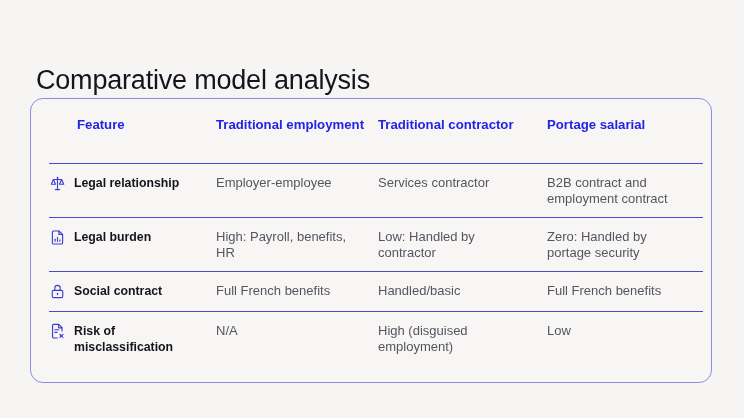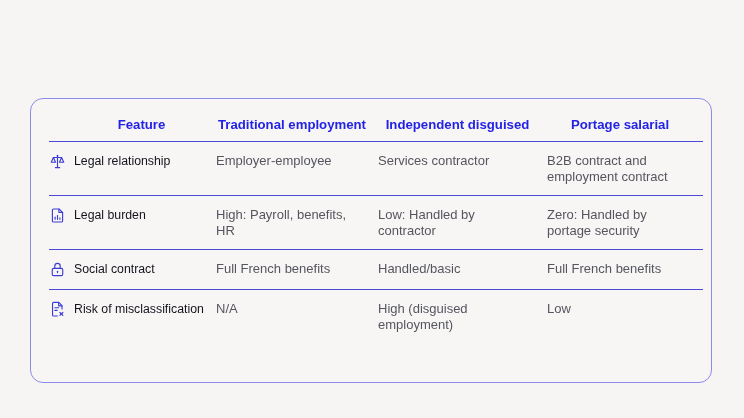--- a/index.html
+++ b/index.html
@@ -49,23 +49,23 @@
     box-sizing: border-box;
     border-collapse: collapse;
     table-layout: fixed;
   }
   .table col.c-feature { width: 167px; }
   .table col.c-trad    { width: 162px; }
   .table col.c-indep   { width: 169px; }
   .table col.c-port    { width: 156px; }
 
   .table thead th {
-    text-align: center;
+    text-align: left;
     vertical-align: top;
-    padding: 18px 10px 8px 0;
+    padding: 18px 10px 30px 0;
     font-size: 13.2px;
     font-weight: bold;
     color: #2323e6;
     line-height: 16px;
     border: none;
   }
   .table thead th.h-feature { padding-left: 28px; }
 
   .table tbody td {
     vertical-align: top;
@@ -75,21 +75,21 @@
     line-height: 15.5px;
     border-top: 1.1px solid #4a4ad6;
     background: transparent;
   }
   .table tbody tr:first-child td { border-top: 1.1px solid #4a4ad6; }
 
   .feature-cell {
     padding-left: 0 !important;
     color: #14141e !important;
     font-size: 12.3px !important;
-    font-weight: normal;
+    font-weight: bold;
     line-height: 15.5px !important;
   }
   .feature-inner {
     display: flex;
     align-items: flex-start;
     gap: 8px;
   }
   .row-icon {
     flex: 0 0 auto;
     width: 17px;
@@ -102,34 +102,35 @@
     display: block;
     padding-top: 1px;
   }
   .cell-text { display: block; }
 </style>
 </head>
 <body>
 
 <div class="page">
 
+  <h1 class="page-title">Comparative model analysis</h1>
 
   <div class="card">
     <table class="table">
       <colgroup>
         <col class="c-feature">
         <col class="c-trad">
         <col class="c-indep">
         <col class="c-port">
       </colgroup>
       <thead>
         <tr>
           <th class="h-feature">Feature</th>
           <th>Traditional employment</th>
-          <th>Independent disguised</th>
+          <th>Traditional contractor</th>
           <th>Portage salarial</th>
         </tr>
       </thead>
       <tbody>
 
         <tr>
           <td class="feature-cell">
             <span class="feature-inner">
               <span class="row-icon">
                 <svg width="17" height="17" viewBox="0 0 24 24" fill="none" stroke="#3b3bd6" stroke-width="1.6" stroke-linecap="round" stroke-linejoin="round">

